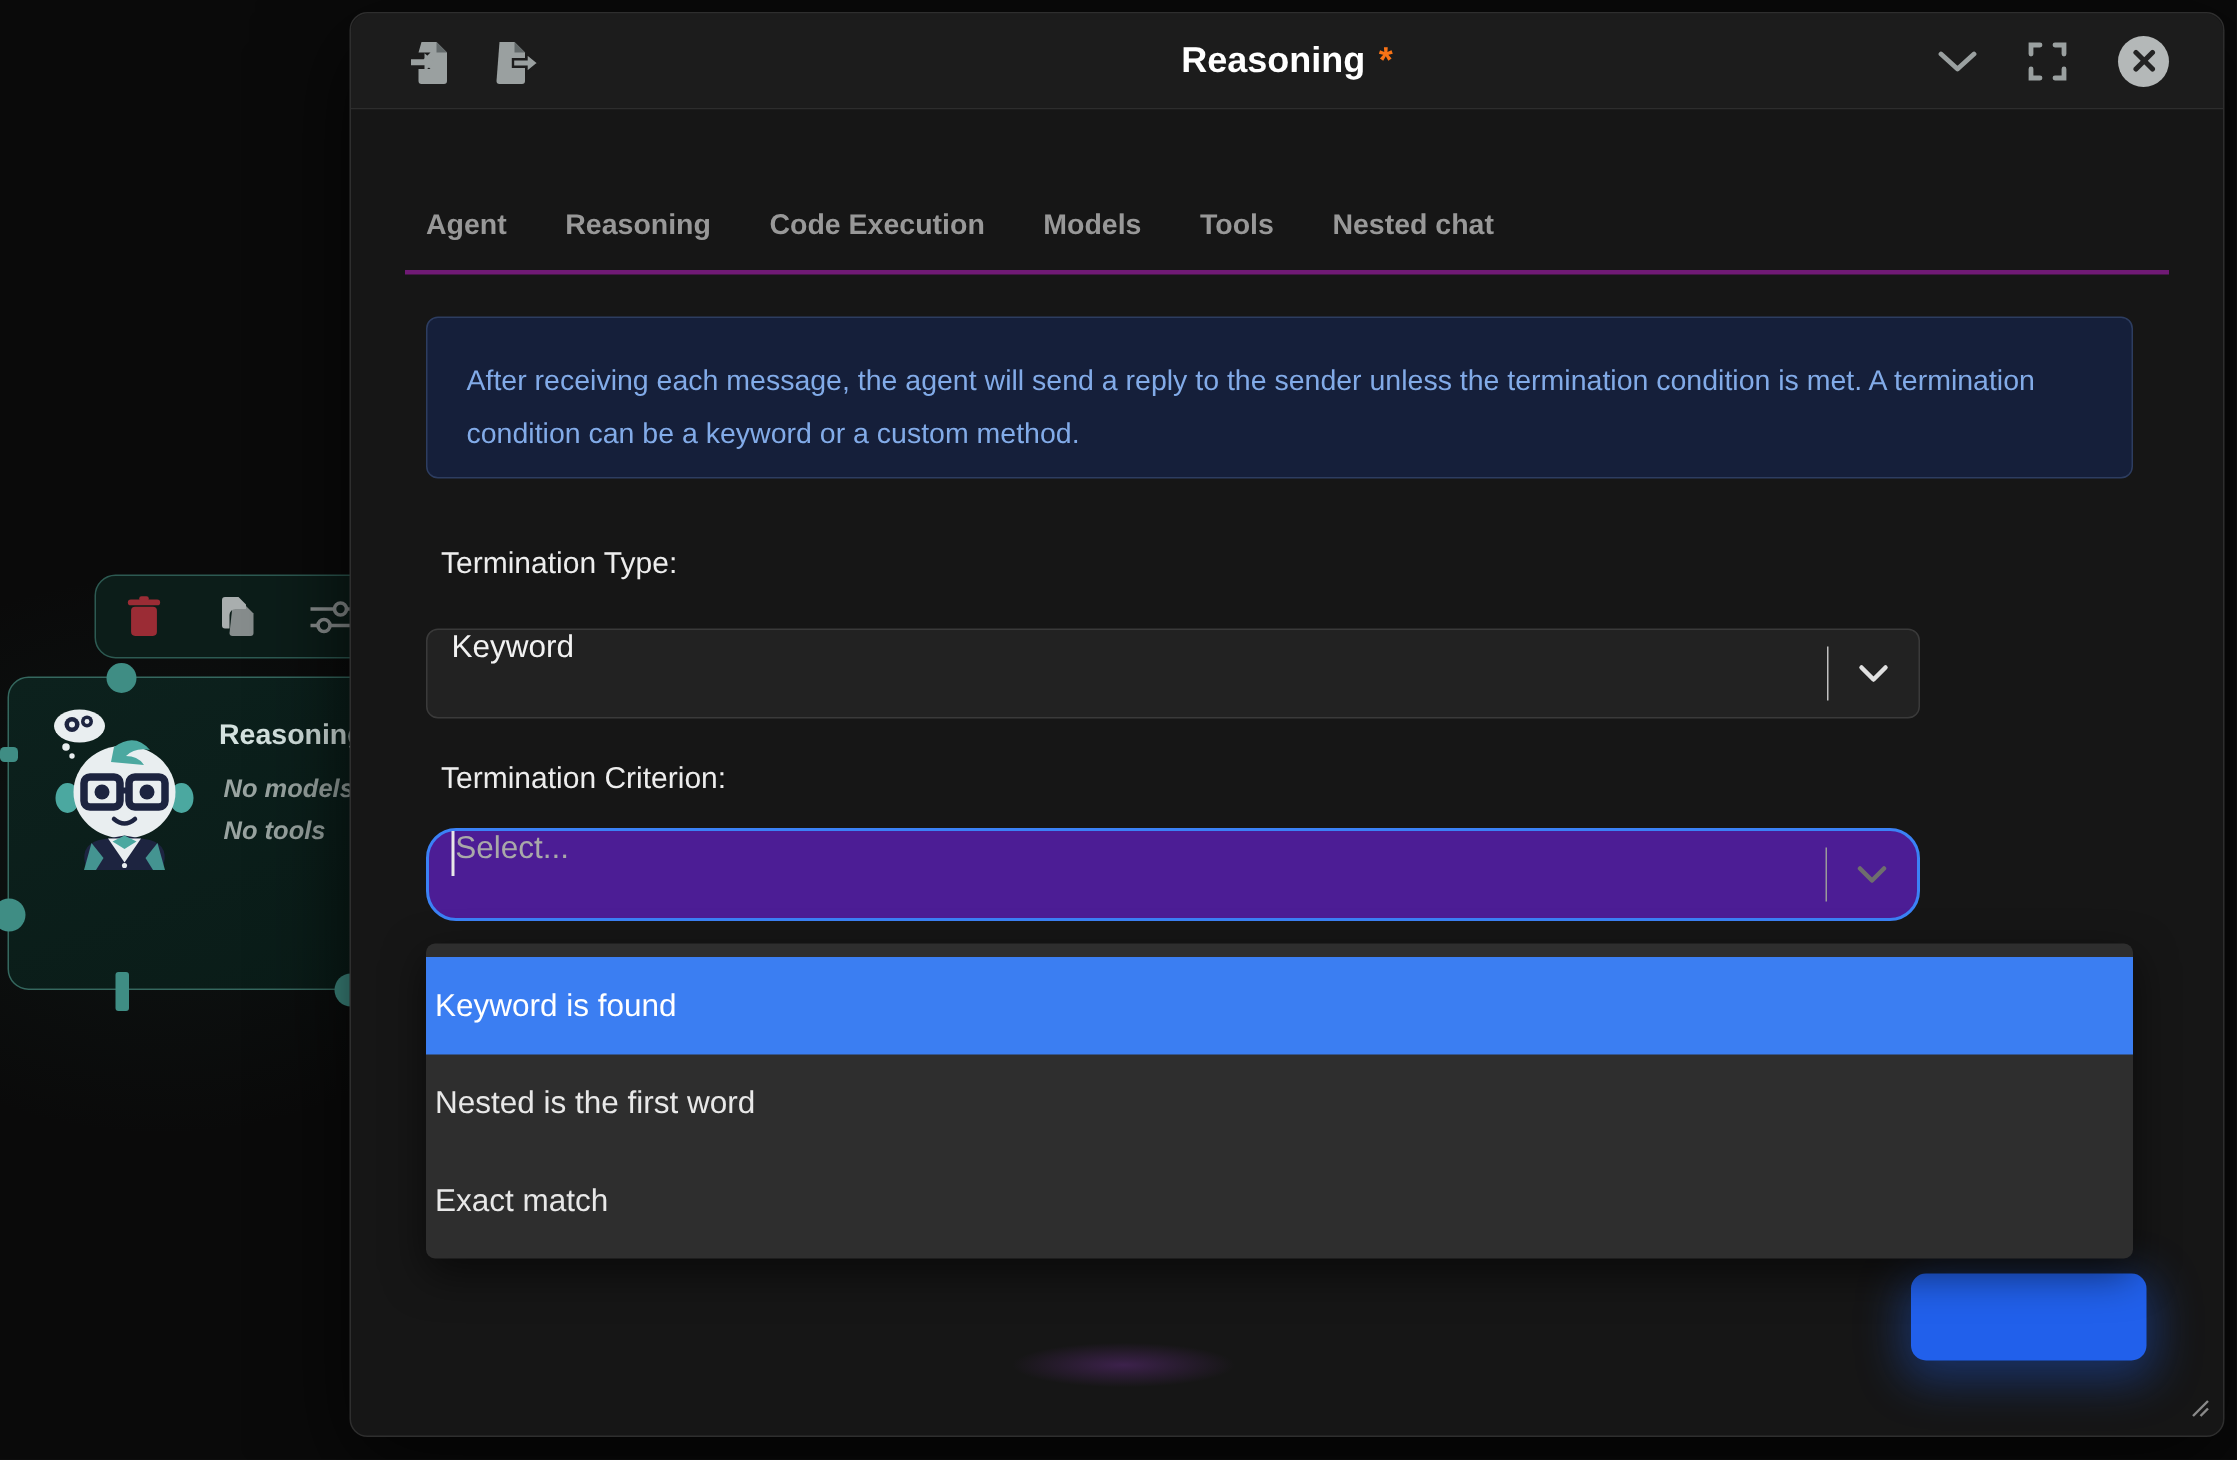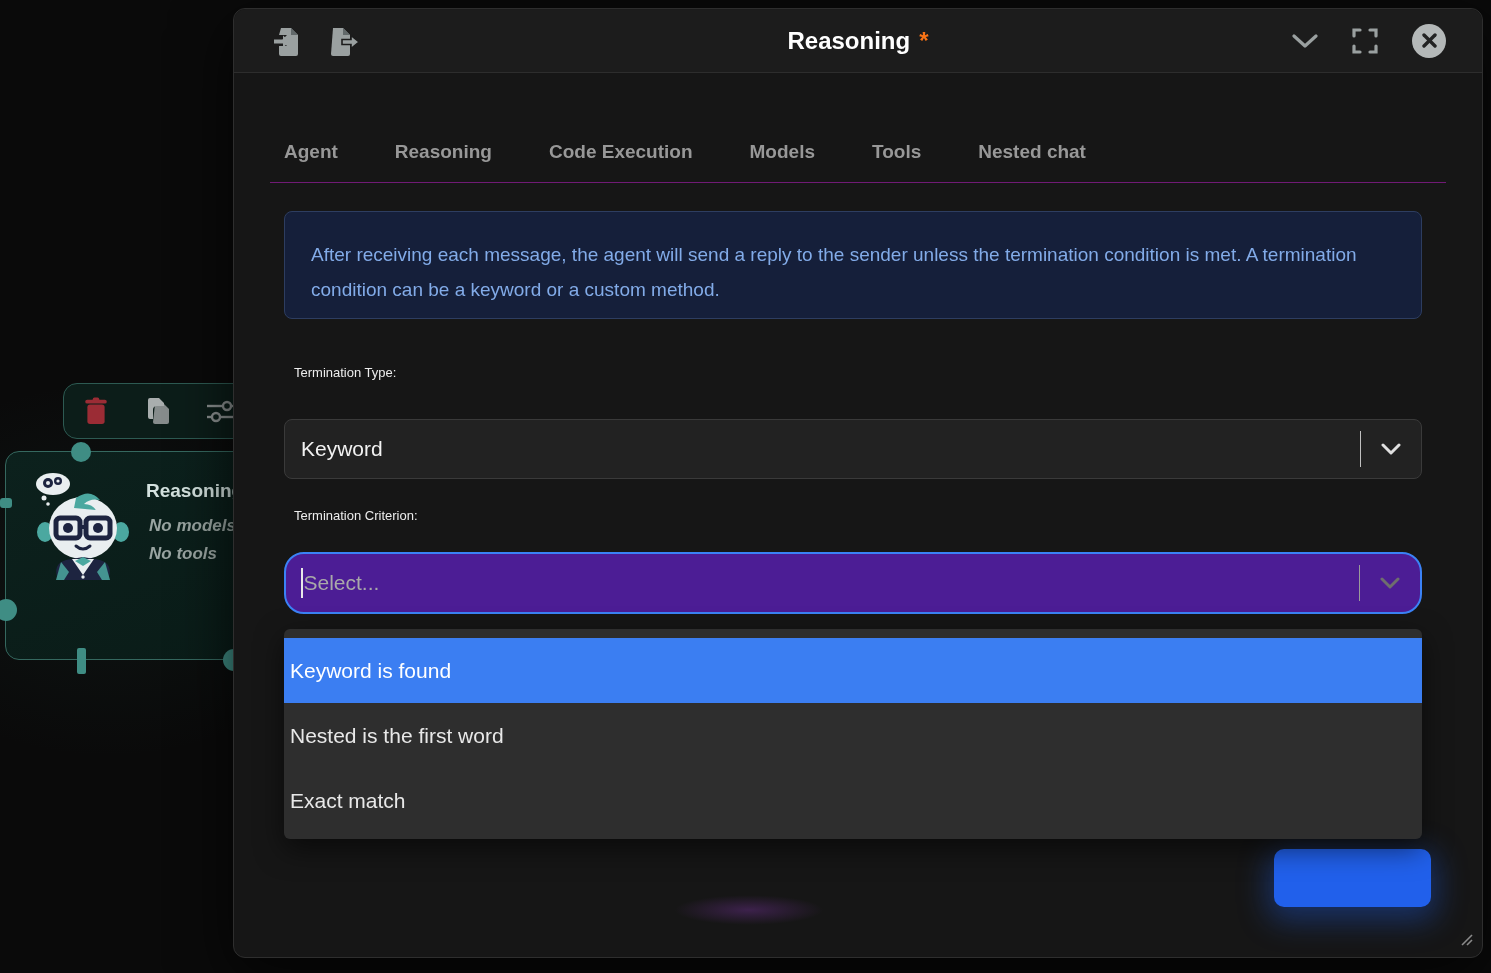--- a/index.html
+++ b/index.html
@@ -70,49 +70,49 @@
   .modal-title { font-size: 24px; font-weight: 700; color: #ffffff; }
   .req-star { color: #f97316; font-size: 24px; font-weight: 700; margin-left: 9px; }
   .close-btn {
     width: 34px; height: 34px; border-radius: 50%; background: #b4b8b8;
     display: flex; align-items: center; justify-content: center; cursor: pointer;
   }
 
   
   .tabs {
     position: absolute; left: 36px; right: 36px; top: 112px; height: 62px;
-    display: flex; align-items: center; gap: 29px;
-    border-bottom: 1px solid #701a75;
+    display: flex; align-items: center; gap: 11px;
+    border-bottom: 3px solid #701a75;
   }
   .tab {
     padding: 0 14px; height: 100%; display: flex; align-items: center;
     font-size: 19px; font-weight: 600; color: #989898; cursor: pointer; position: relative;
     white-space: nowrap;
   }
   .tab.active { color: #ffffff; font-weight: 700; }
   .tab.active::after {
     content: ""; position: absolute; left: 0; right: 0; bottom: -1px; height: 2px; background: #848484;
   }
 
   
   .info-box {
     position: absolute; left: 50px; top: 202px; width: 1138px; height: 108px;
     background: #151f3a; border: 1px solid #2d3d60; border-radius: 8px;
     padding: 25px 26px; font-size: 19px; line-height: 35px; color: #82abe8;
   }
 
   
-  .field-label { position: absolute; left: 60px; font-size: 13px; color: #ededed; text-align: right; }
+  .field-label { position: absolute; left: 60px; font-size: 20px; color: #ededed; text-align: right; }
   .field-label.type      { top: 356px; }
   .field-label.criterion { top: 499px; }
 
   .select-box {
-    position: absolute; left: 50px; width: 1138px; height: 60px;
+    position: absolute; left: 50px; width: 996px; height: 60px;
     background: #222222; border: 1px solid #3a3a3a; border-radius: 8px;
-    display: flex; align-items: center; cursor: pointer;
+    display: flex; align-items: flex-start; cursor: pointer;
   }
   .select-box.type { top: 410px; }
   .select-box.criterion {
     top: 543px; height: 62px; background: #4c1d95;
     border: 2px solid #3b82f6; border-radius: 20px;
   }
   .select-value { font-size: 21px; color: #f2f2f2; padding-left: 16px; }
   .select-placeholder { font-size: 21px; color: #a9a9a9; }
   .text-cursor { width: 1.5px; height: 30px; background: #e8e8e8; margin-left: 15px; margin-right: 1px; }
   .select-indicators { margin-left: auto; display: flex; align-items: center; height: 100%; }

